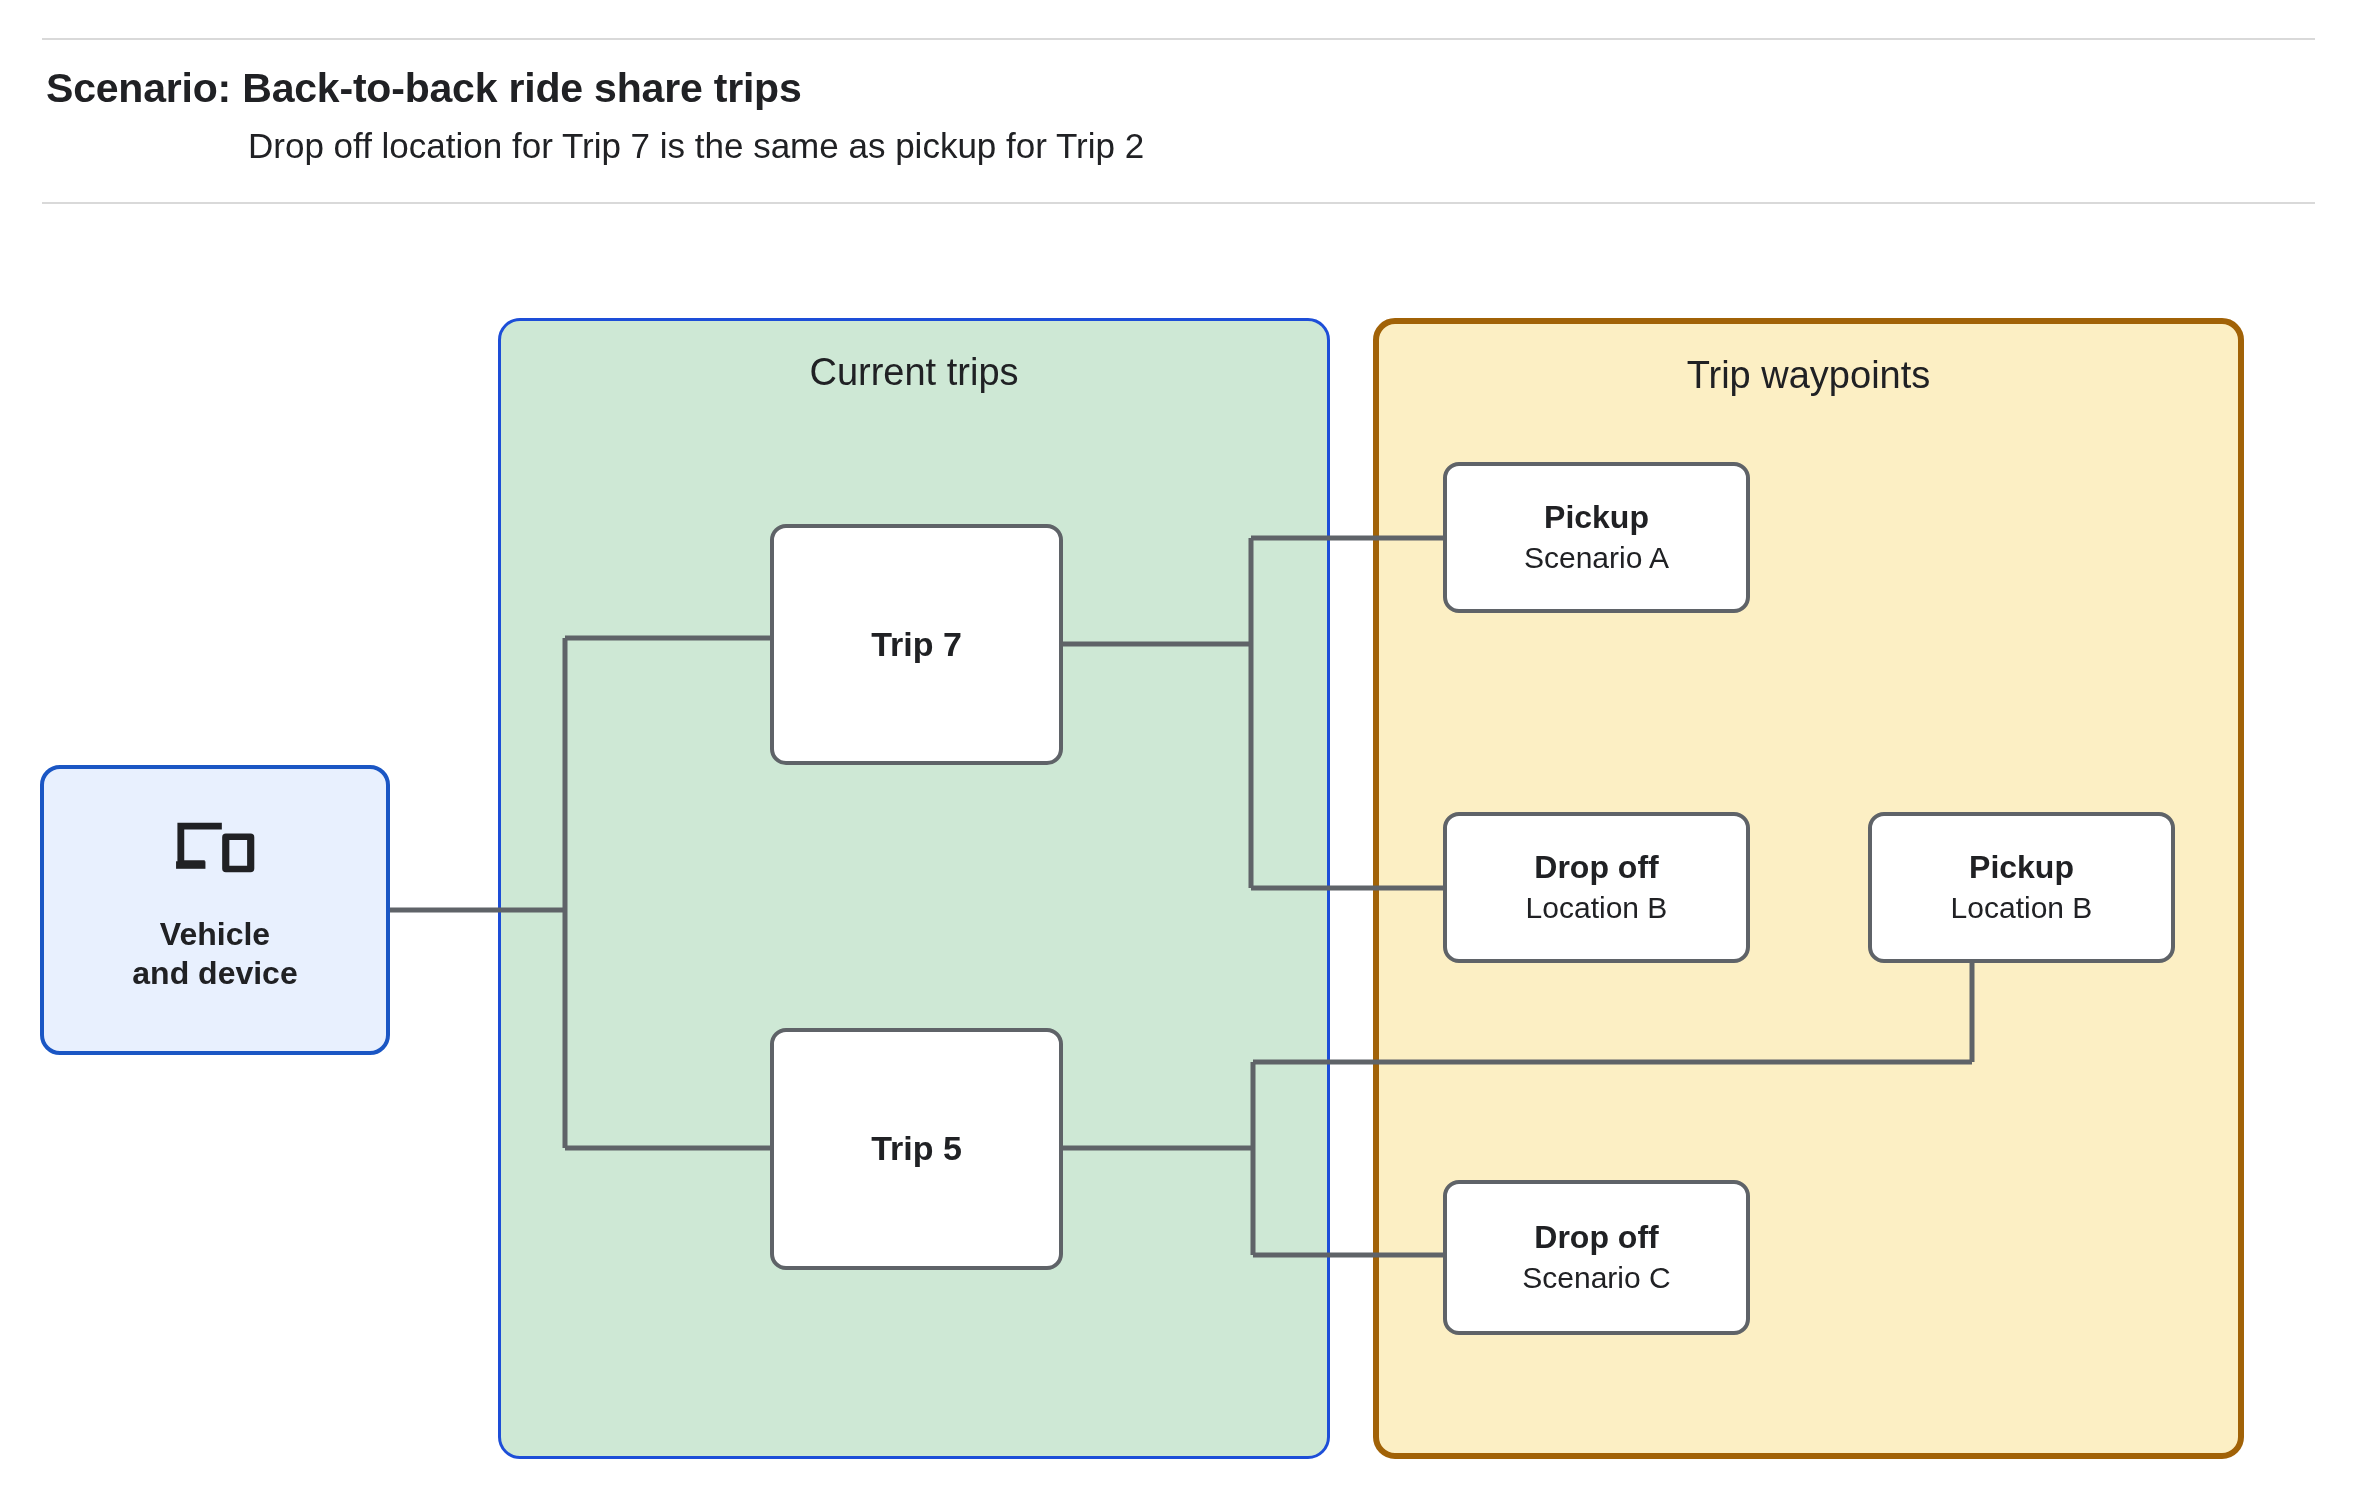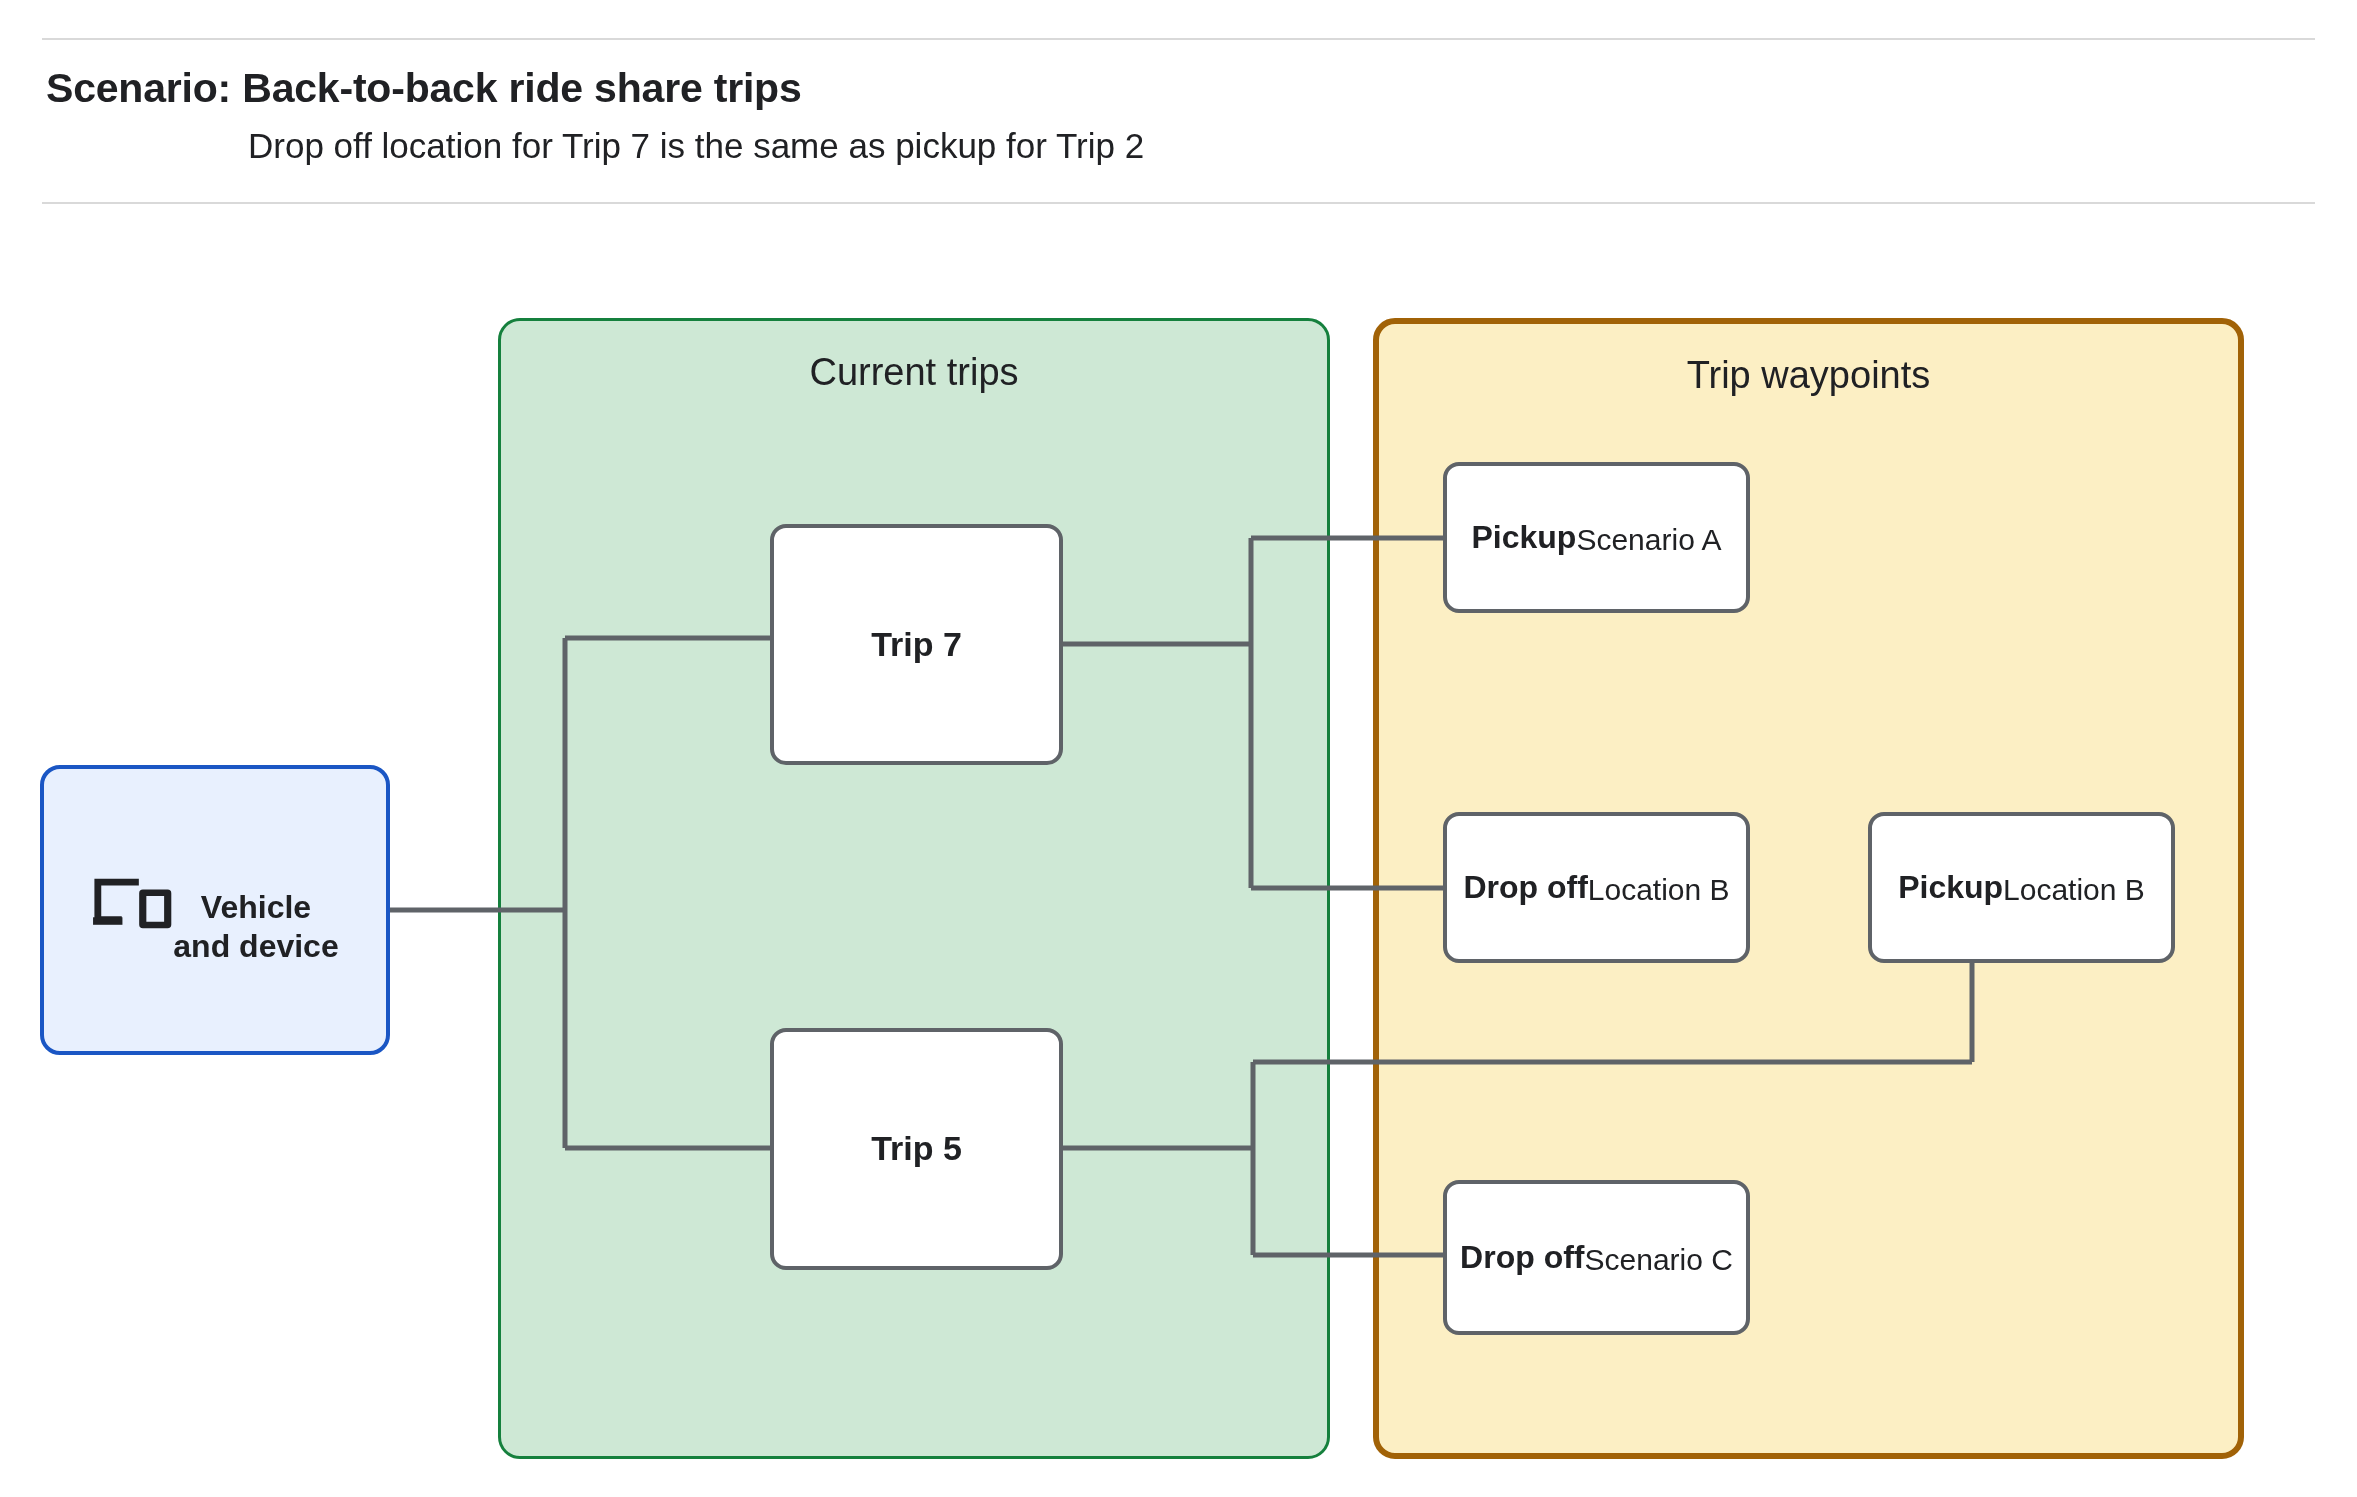--- a/index.html
+++ b/index.html
@@ -10,29 +10,29 @@
   .rule.top{top:38px;}
   .rule.bot{top:202px;}
 
   #scenario-title{position:absolute;left:46px;top:65px;font-size:41px;font-weight:700;
                   letter-spacing:-.2px;color:#202124;white-space:nowrap;}
   #scenario-sub{position:absolute;left:248px;top:126px;font-size:35px;font-weight:400;
                 color:#202124;white-space:nowrap;}
 
   .group{position:absolute;border-radius:22px;box-sizing:border-box;}
   #group-current-trips{left:498px;top:318px;width:832px;height:1141px;
-      background:#cee8d5;border:3px solid #15803d;}
+      background:#cee8d5;border:3px solid #1d4ed8;}
   #group-trip-waypoints{left:1373px;top:318px;width:871px;height:1141px;
       background:#fcefc4;border:6px solid #a16207;}
   .group-title{position:absolute;left:0;right:0;top:30px;text-align:center;
       font-size:38px;font-weight:400;color:#202124;}
 
   .node{position:absolute;box-sizing:border-box;background:#ffffff;
         border:4px solid #5f6368;border-radius:16px;display:flex;
-        flex-direction:row;align-items:center;justify-content:center;}
+        flex-direction:column;align-items:center;justify-content:center;}
   .node .title{font-size:32px;font-weight:700;color:#202124;line-height:1.15;}
   .node .sub{font-size:30px;font-weight:400;color:#202124;line-height:1.2;margin-top:4px;}
 
   #node-vehicle-device{left:40px;top:765px;width:350px;height:290px;
       background:#e8f0fe;border:4px solid #1a56c4;border-radius:20px;}
   #node-vehicle-device .vlabel{font-size:32px;font-weight:700;text-align:center;
       line-height:1.22;color:#202124;margin-top:34px;}
   #devices-icon{width:82px;height:62px;margin-top:-8px;}
 
   #node-trip-1{left:770px;top:524px;width:293px;height:241px;}

